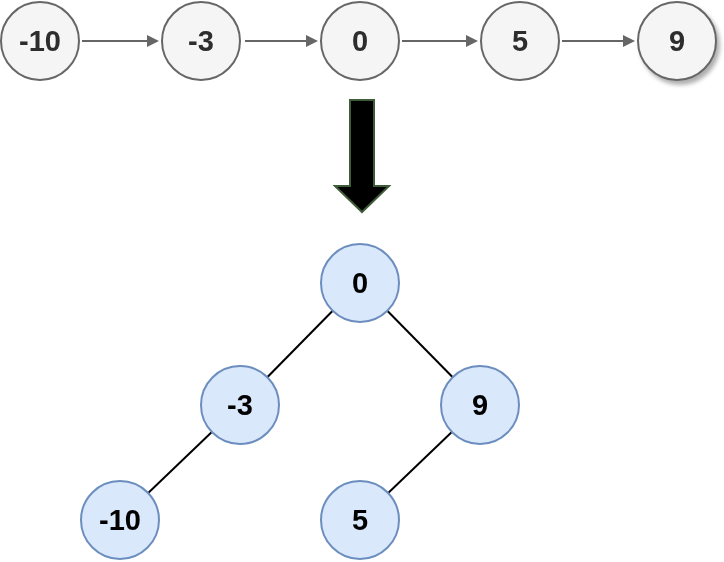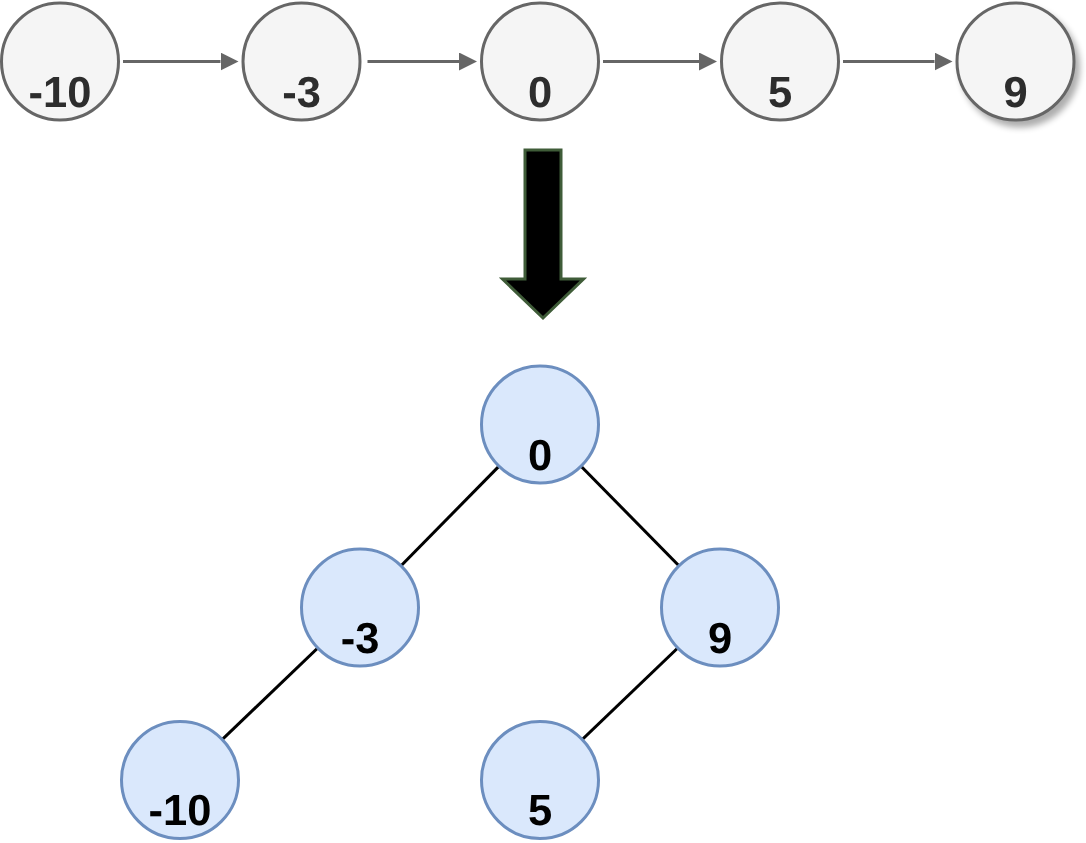--- a/index.html
+++ b/index.html
@@ -20,21 +20,21 @@
     z-index: 0;
   }
 
   .node {
     position: absolute;
     width: 80px;
     height: 80px;
     box-sizing: border-box;
     border-radius: 50%;
     display: flex;
-    align-items: flex-end;
+    align-items: center;
     justify-content: center;
     font-weight: 700;
     font-size: 29px;
     z-index: 1;
     user-select: none;
   }
 
   .list-node {
     background: #f5f5f5;
     border: 2px solid #666666;

